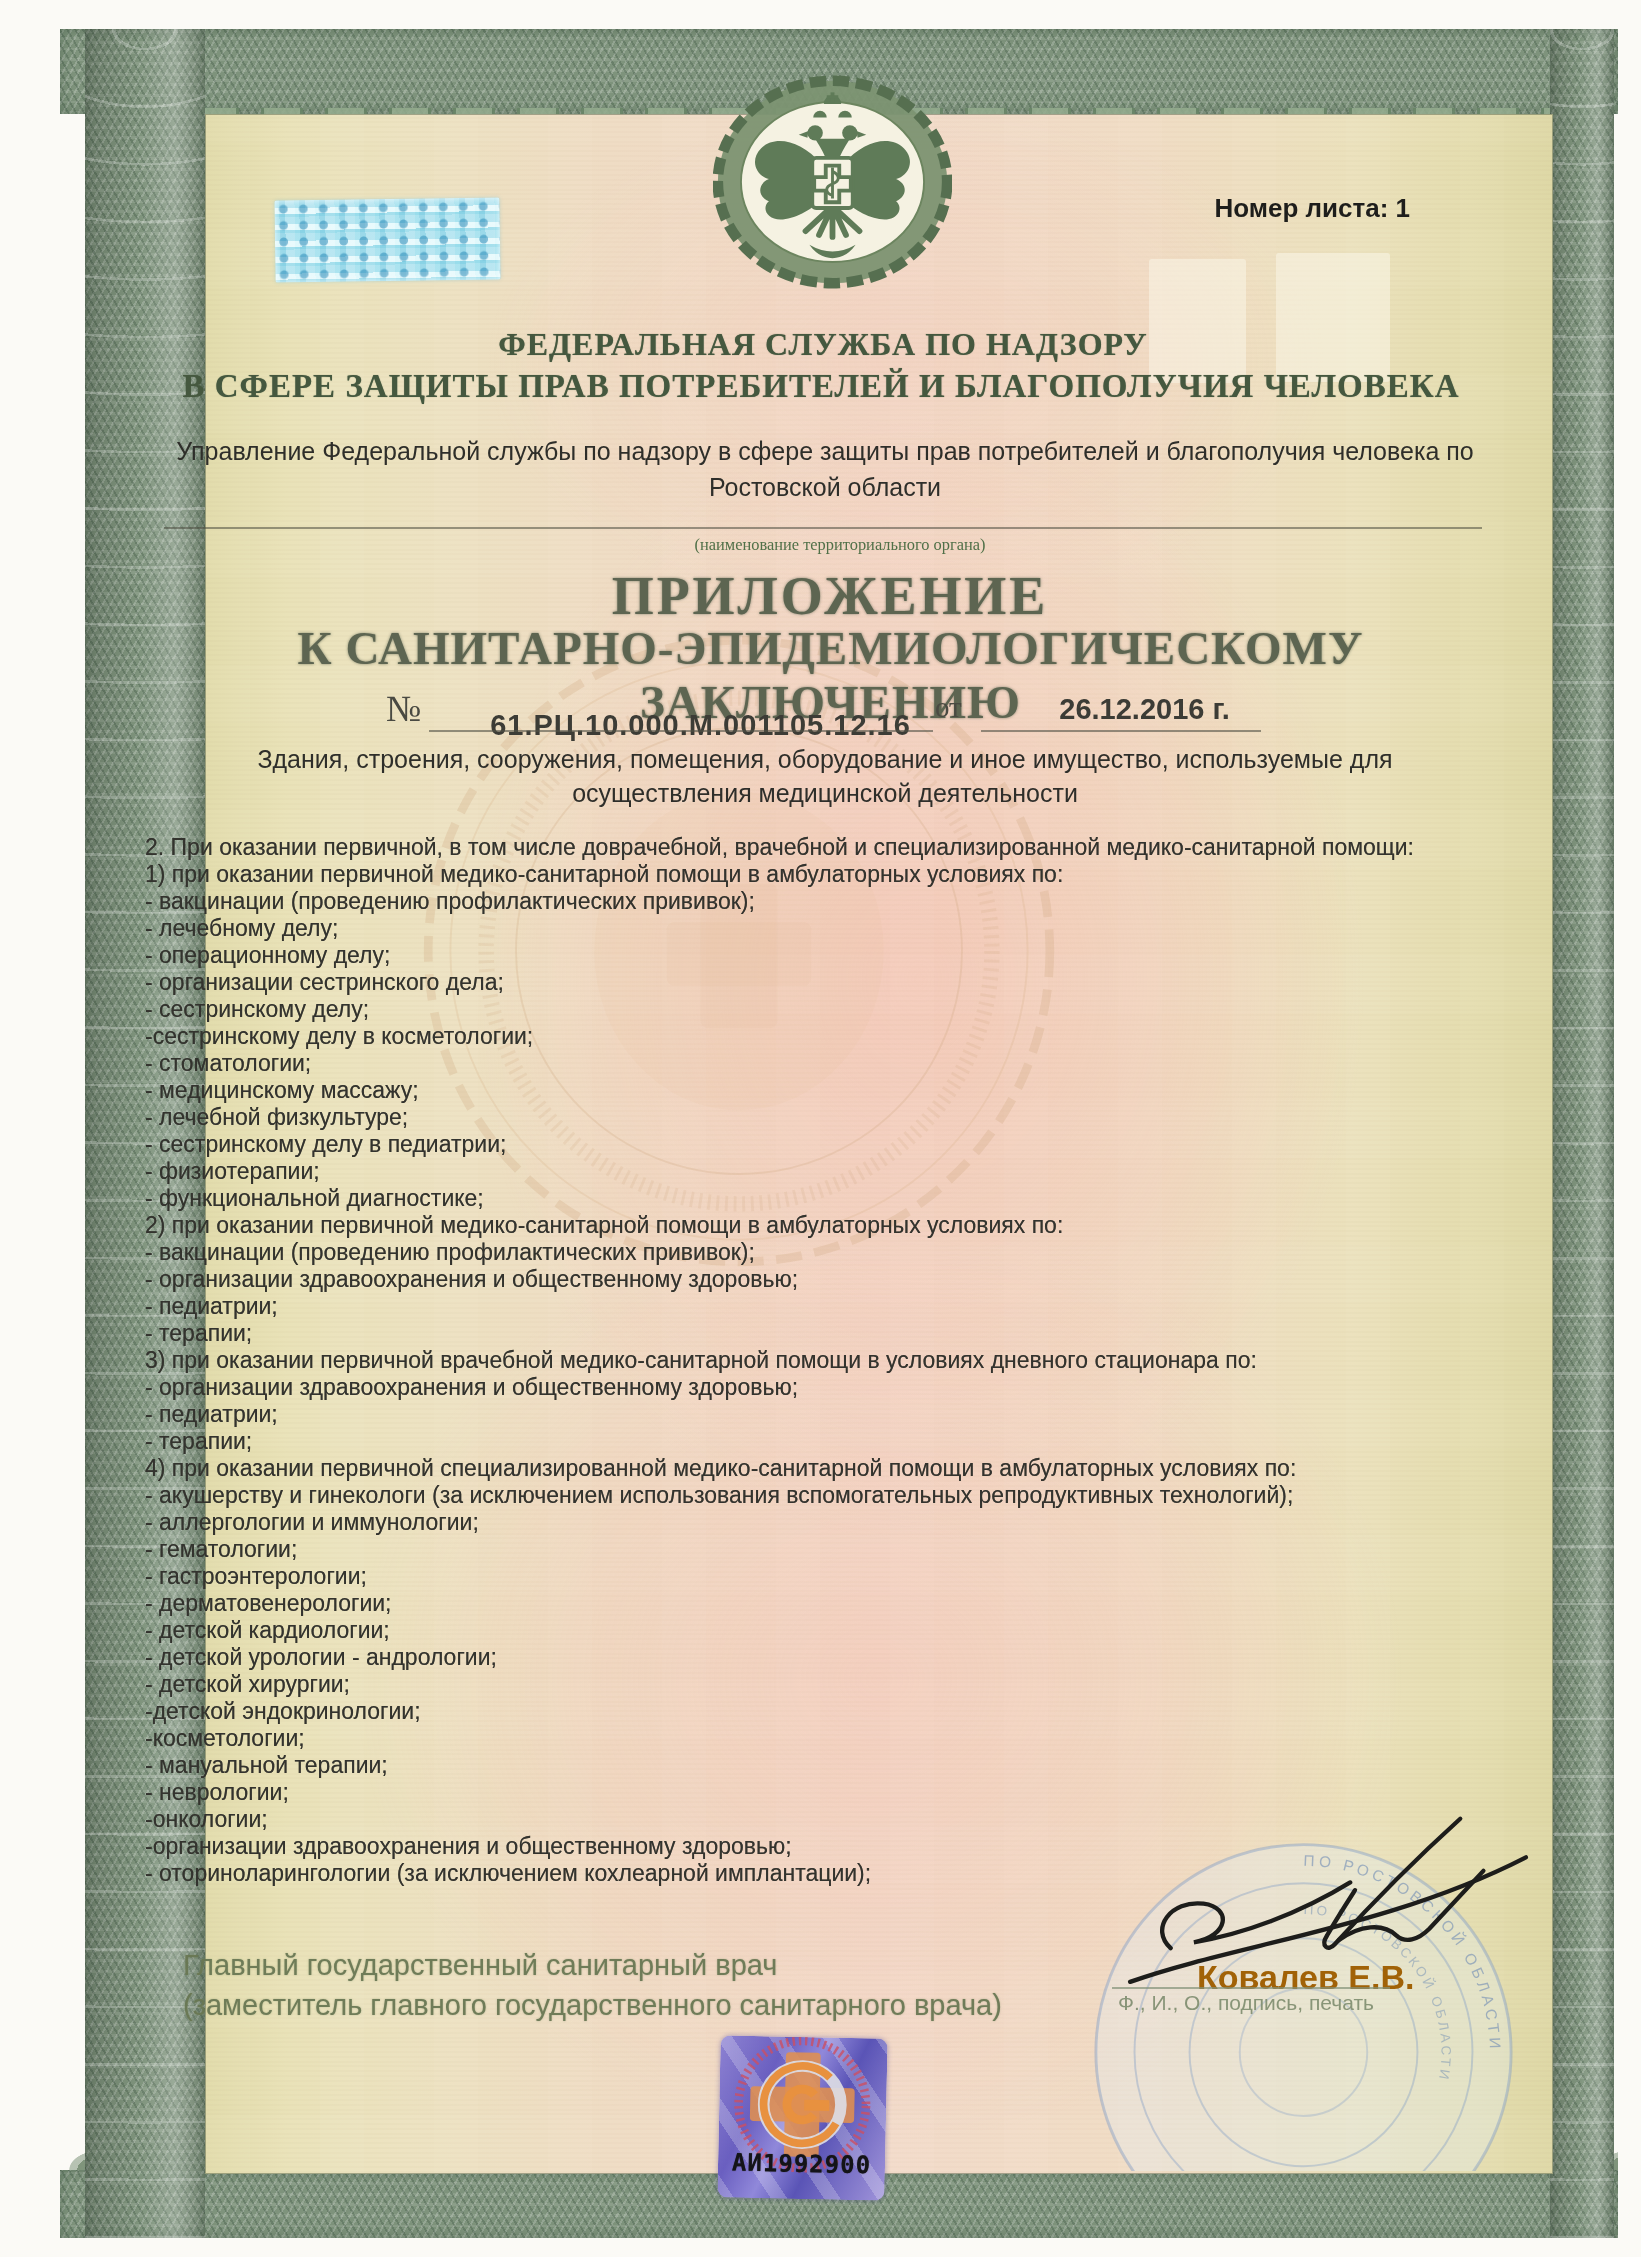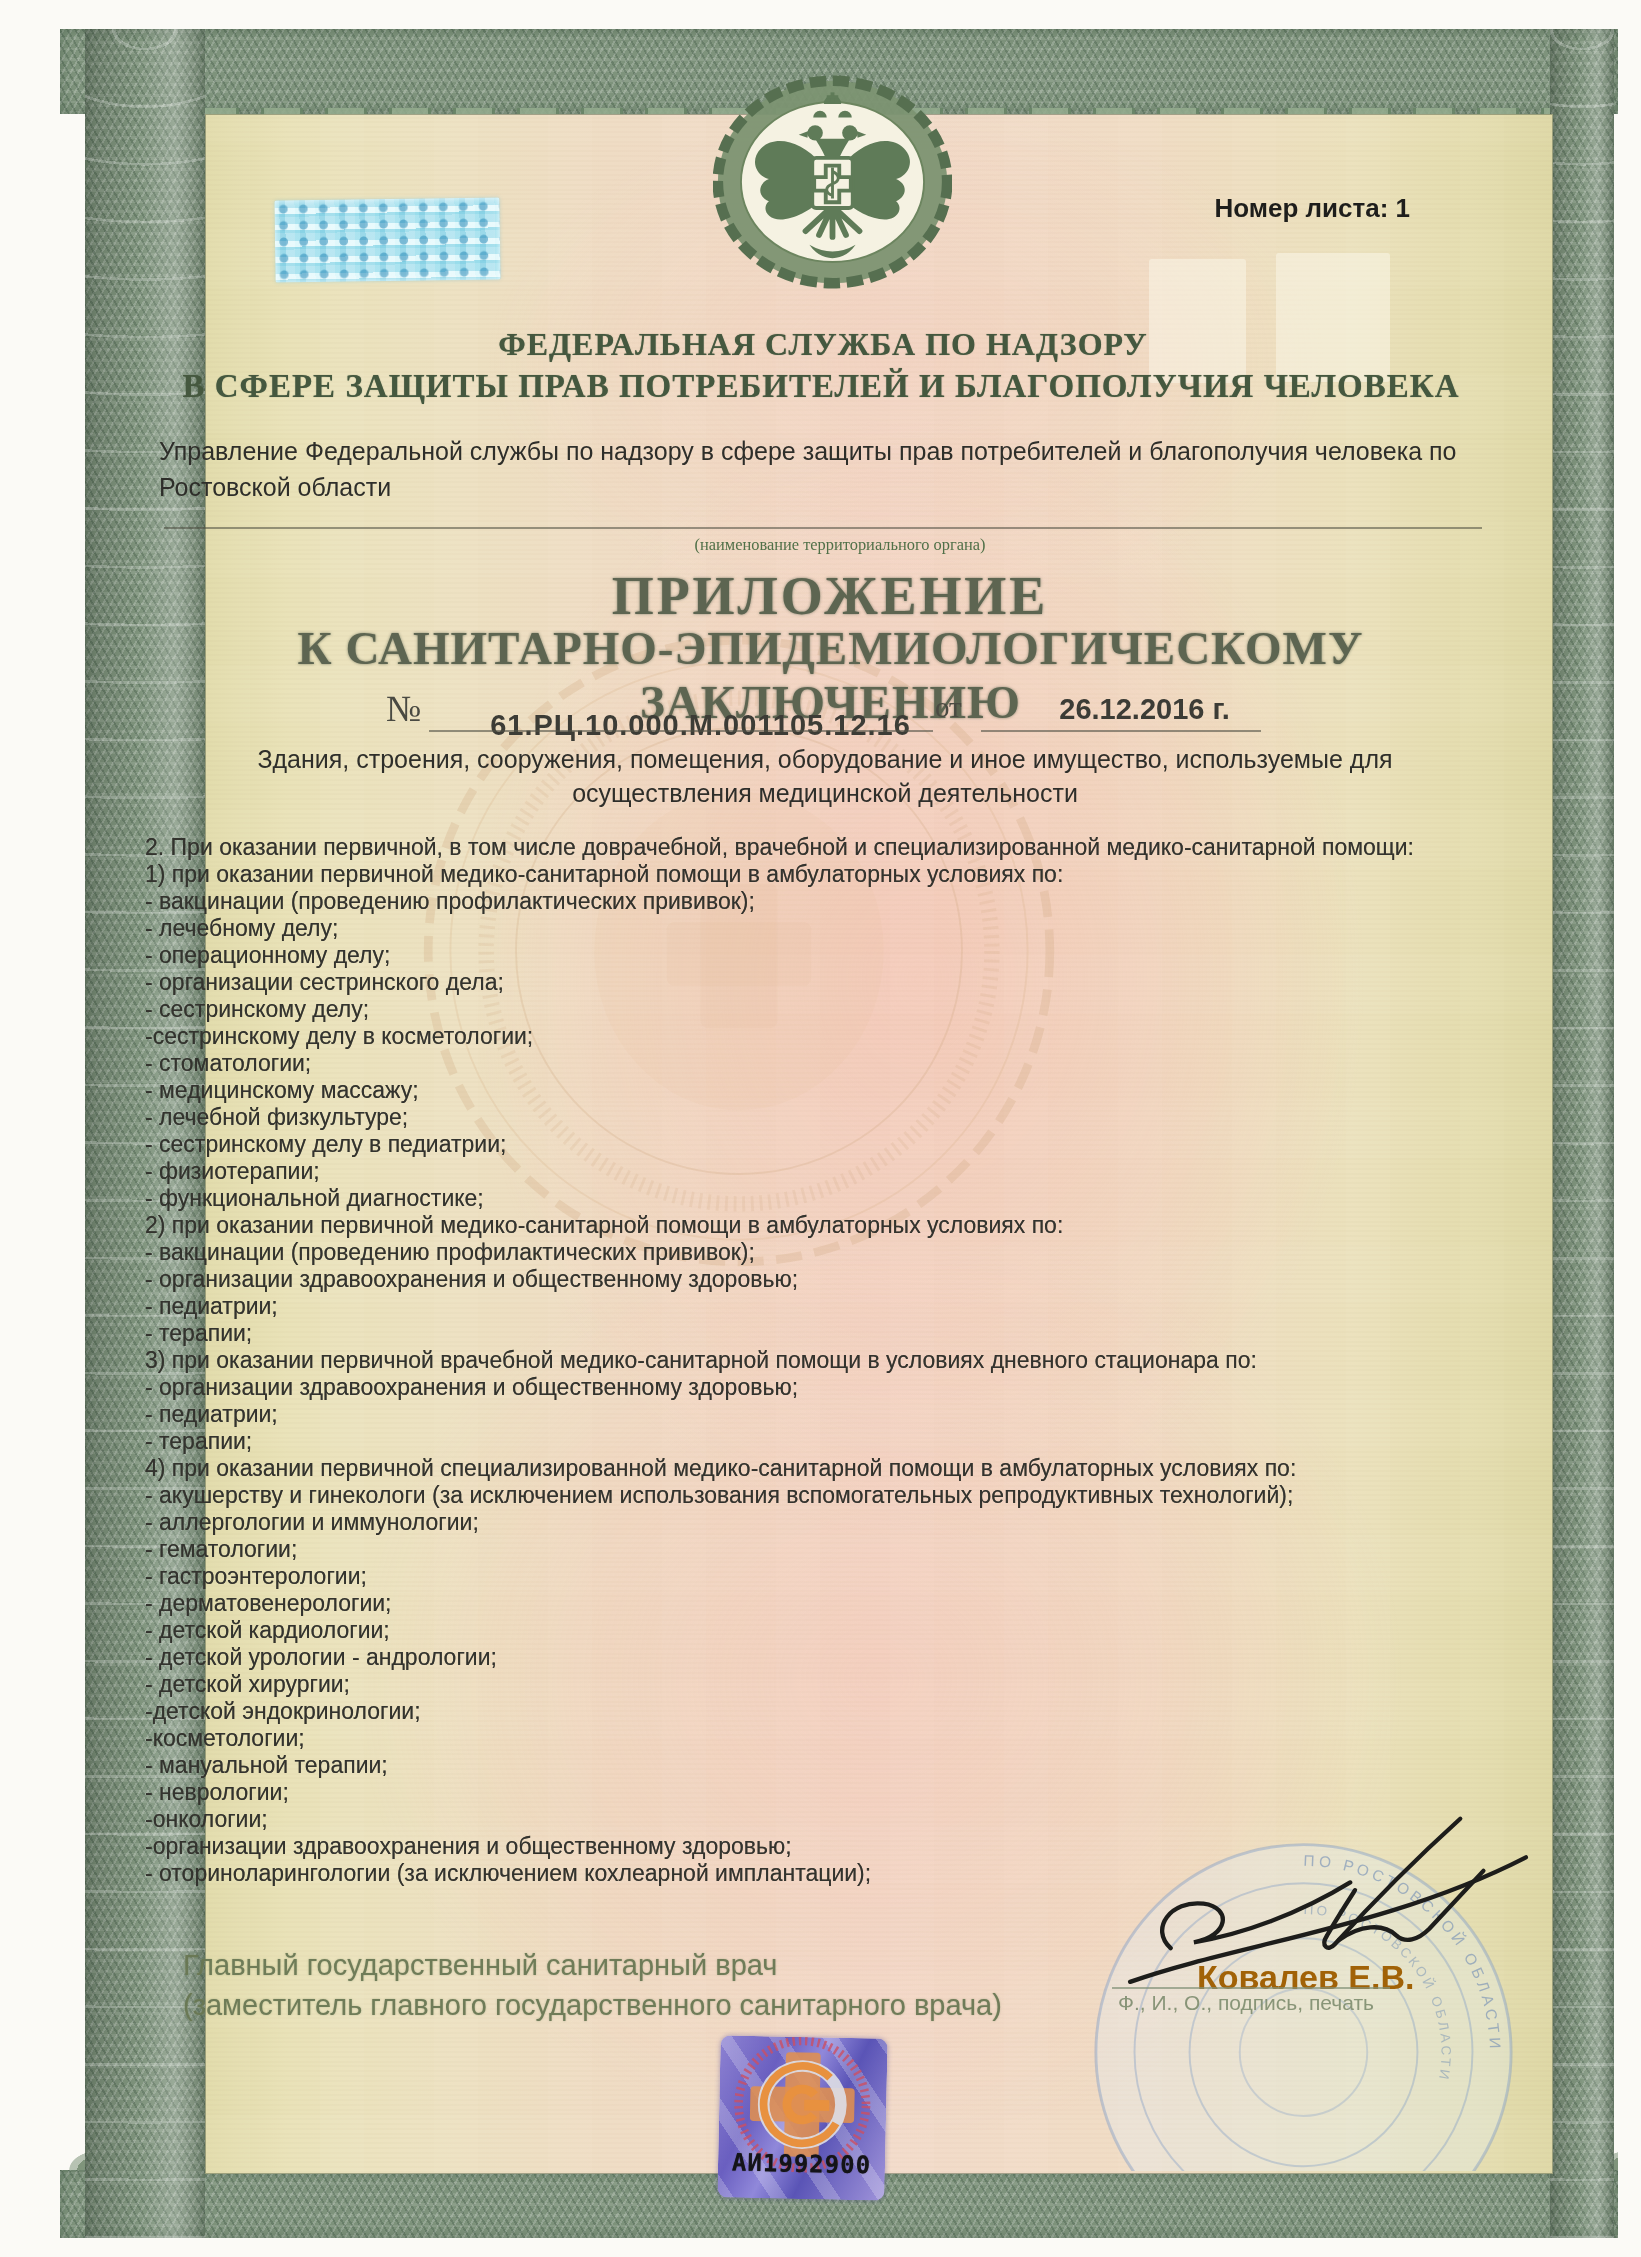--- a/index.html
+++ b/index.html
@@ -40,21 +40,21 @@
         repeating-linear-gradient(90deg, rgba(255,255,255,.06) 0 44px, transparent 44px 114px),
         repeating-linear-gradient(0deg, rgba(255,255,255,.05) 0 58px, transparent 58px 145px);}
   .artifact{position:absolute;background:rgba(250,246,232,.55);border-radius:2.9px;}
   
   .abs{position:absolute;}
   .sheet-label{left:1130px;top:193px;width:280px;text-align:right;font-size:26px;font-weight:bold;color:#1e1e1c;}
   .svc1{left:164px;top:326px;width:1318px;text-align:center;font-family:"Liberation Serif",serif;
         font-weight:bold;font-size:32px;color:#45583f;letter-spacing:1px;text-shadow:0 0 1px rgba(70,90,65,.6);}
   .svc2{left:145px;top:368px;width:1352px;text-align:center;font-family:"Liberation Serif",serif;
         font-weight:bold;font-size:33px;color:#45583f;letter-spacing:1px;text-shadow:0 0 1px rgba(70,90,65,.6);}
-  .dept{left:159px;top:433px;width:1332px;text-align:left;font-size:25px;color:#2e2e2a;line-height:36px;}
+  .dept{left:159px;top:433px;width:1332px;text-align:center;font-size:25px;color:#2e2e2a;line-height:36px;}
   .rule-main{left:164px;top:527px;width:1318px;height:1.9px;background:rgba(75,75,62,.55);}
   .dept-caption{left:454px;top:535px;width:772px;text-align:center;font-family:"Liberation Serif",serif;
         font-size:16.4px;color:#507048;}
   .head1{left:164px;top:565px;width:1332px;text-align:center;font-family:"Liberation Serif",serif;
         font-weight:bold;font-size:54px;color:#5d6551;letter-spacing:2.9px;text-shadow:0 0 2.9px rgba(93,101,81,.75);}
   .head2{left:145px;top:621px;width:1371px;text-align:center;font-family:"Liberation Serif",serif;
         font-weight:bold;font-size:47px;color:#5d6551;letter-spacing:1px;text-shadow:0 0 2.9px rgba(93,101,81,.75);}
   .num-sign{left:386px;top:687px;font-family:"Liberation Serif",serif;font-size:37px;color:#4a4a42;}
   .num-val{left:430px;top:693px;width:541px;text-align:center;font-size:29px;font-weight:bold;color:#3c3c36;letter-spacing:1px;margin-top:16px;}
   .from-label{left:935px;top:691px;font-family:"Liberation Serif",serif;font-size:29px;color:#4a4a42;}

